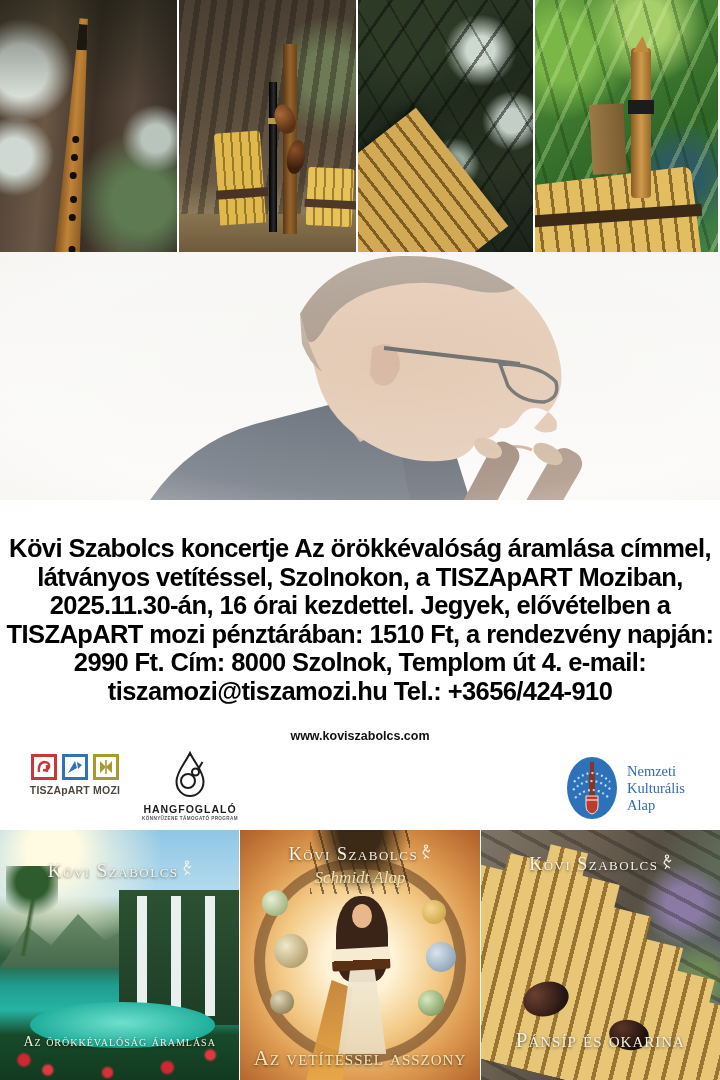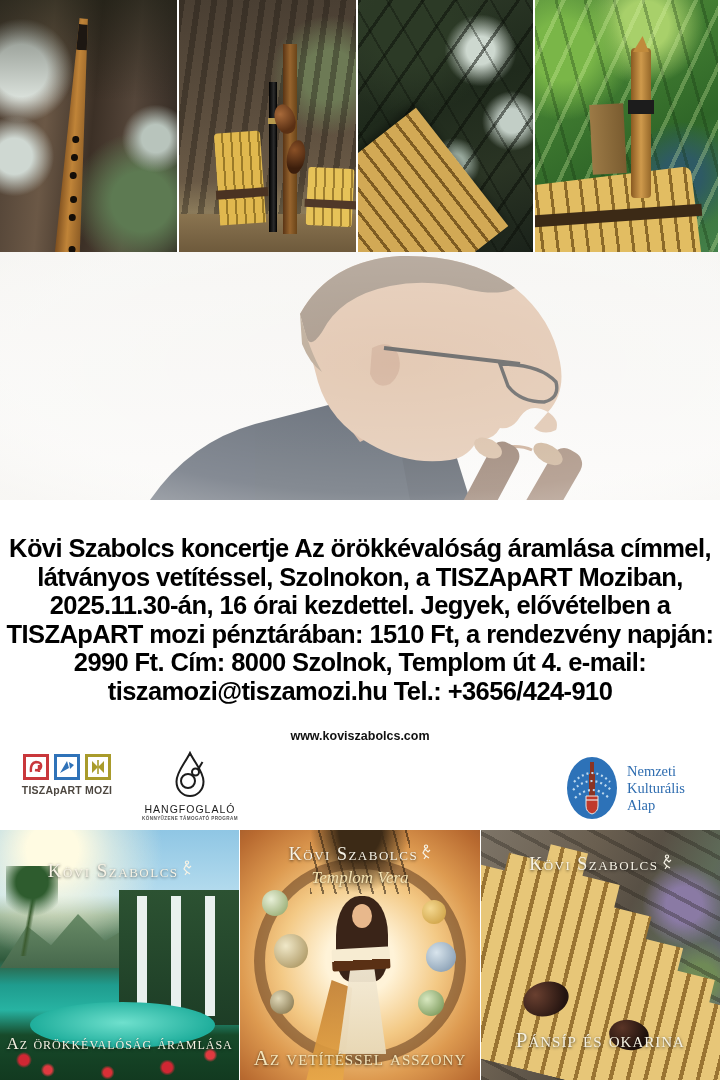--- a/index.html
+++ b/index.html
@@ -69,26 +69,26 @@
   .board4{position:absolute;left:56px;bottom:78px;width:34px;height:70px;background:linear-gradient(90deg,#9c7a46,#7a5c30);transform:rotate(-3deg);}
   
   .portrait{position:absolute;left:0;top:252px;width:720px;height:248px;background:linear-gradient(180deg,#f4f3f0,#faf9f7);}
   .portrait svg{position:absolute;left:0;top:0;}
   
   .announce{position:absolute;left:0;top:534px;width:720px;text-align:center;color:#000;}
   .announce .line{font-size:25.5px;font-weight:bold;letter-spacing:-0.6px;line-height:28.6px;white-space:nowrap;}
   .website{position:absolute;left:0;top:729px;width:720px;text-align:center;font-size:12.5px;font-weight:bold;color:#111;}
   
   .logos{position:absolute;left:0;top:750px;width:720px;height:80px;}
-  .logo-tiszapart{position:absolute;left:12px;top:4px;width:110px;text-align:center;}
+  .logo-tiszapart{position:absolute;left:20px;top:4px;width:110px;text-align:center;}
   .tp-squares{display:flex;gap:5px;justify-content:center;}
   .tp-sq{width:26px;height:26px;box-sizing:border-box;}
   .tp-label{margin-top:4px;font-size:10.5px;font-weight:bold;color:#4d4740;letter-spacing:.2px;}
   .logo-hang{position:absolute;left:140px;top:0;width:100px;text-align:center;}
-  .hang-label{font-size:10.5px;font-weight:normal;color:#1c1c1c;letter-spacing:1px;margin-top:1px;}
+  .hang-label{font-size:10.5px;font-weight:bold;color:#1c1c1c;letter-spacing:1px;margin-top:1px;}
   .hang-sub{font-size:4.6px;font-weight:bold;color:#555;letter-spacing:.4px;margin-top:1px;}
   .logo-nka{position:absolute;left:566px;top:6px;display:flex;align-items:center;gap:9px;}
   .nka-text{font-family:"Liberation Serif", serif;font-size:14.5px;line-height:17px;color:#2f6db0;}
   
   .albums{position:absolute;left:0;top:830px;width:720px;height:250px;display:flex;gap:1px;}
   .album{position:relative;width:240px;height:250px;overflow:hidden;}
   .album .artist{position:absolute;left:0;width:100%;text-align:center;
     font-family:"Liberation Serif", serif;font-variant:small-caps;letter-spacing:1.5px;
     color:#f7f3e6;text-shadow:0 1px 3px rgba(0,0,0,.65);font-size:19px;}
   .album .title{position:absolute;left:0;width:100%;text-align:center;
@@ -108,21 +108,21 @@
   .album1 .palm{position:absolute;left:6px;top:36px;width:52px;height:90px;background:
     radial-gradient(circle at 50% 18%, #2e5c2e 0 16px, rgba(46,92,46,0) 34px),
     linear-gradient(100deg, rgba(40,70,40,0) 44%, #3c5c30 48%, rgba(40,70,40,0) 54%);}
   .album1 .flowers{position:absolute;inset:0;background:
     radial-gradient(circle at 10% 92%, #cf2733 0 5px, rgba(207,39,51,0) 8px),
     radial-gradient(circle at 20% 96%, #e03a40 0 4px, rgba(224,58,64,0) 7px),
     radial-gradient(circle at 70% 95%, #cf2733 0 5px, rgba(207,39,51,0) 8px),
     radial-gradient(circle at 88% 90%, #e03a40 0 4px, rgba(224,58,64,0) 7px),
     radial-gradient(circle at 45% 97%, #d93036 0 4px, rgba(217,48,54,0) 7px);}
   .album1 .artist{top:30px;}
-  .album1 .title{top:204px;font-size:17px;}
+  .album1 .title{top:204px;font-size:14px;}
   
   .album2{background:
     radial-gradient(circle at 50% 52%, #fff3d8 0 34px, #f3c985 80px, #dd9a50 120px, #b86a30 165px, #8a4a24 210px, #6e3c1e 100%);}
   .album2 .ring{position:absolute;left:14px;top:28px;width:212px;height:206px;border-radius:50%;border:11px solid rgba(96,58,30,.55);box-sizing:border-box;}
   .album2 .tree{position:absolute;left:70px;top:0;width:100px;height:64px;background:
     radial-gradient(ellipse at 50% 0%, #3c2a16 0 30%, rgba(60,42,22,0) 70%),
     repeating-linear-gradient(75deg,rgba(40,26,12,.55) 0 2px,rgba(40,26,12,0) 2px 12px);}
   .album2 .orb{position:absolute;border-radius:50%;}
   .album2 .woman-hair{position:absolute;left:96px;top:66px;width:52px;height:86px;border-radius:45% 45% 30% 30%;background:#3a2418;}
   .album2 .woman-face{position:absolute;left:112px;top:74px;width:20px;height:24px;border-radius:50%;background:#e8b88c;}
@@ -332,21 +332,21 @@
       <div class="orb" style="left:186px;top:112px;width:30px;height:30px;background:radial-gradient(circle at 35% 35%,#d8e4ec,#7890a8)"></div>
       <div class="orb" style="left:178px;top:160px;width:26px;height:26px;background:radial-gradient(circle at 35% 35%,#d8e8c0,#6a8a48)"></div>
       <div class="hairflow"></div>
       <div class="woman-hair"></div>
       <div class="woman-face"></div>
       <div class="dress"></div>
       <div class="book"></div>
       <div class="artist"><span>Kövi Szabolcs</span><svg class="dancer" width="10" height="16" viewBox="0 0 10 16">
             <path d="M5 1 a1.6 1.6 0 1 1 0 3.2 a1.6 1.6 0 0 1 0-3.2 M4 5 L7 8 L9 6 M4 5 L2 9 L5 12 L3 15 M5 12 L8 14" stroke="#f7f3e6" stroke-width="1.2" fill="none"></path>
           </svg></div>
-      <div class="artist2">Templom Vera</div>
+      <div class="artist2">Schmidt Alap</div>
       <div class="title">Az vetítéssel asszony</div>
     </div>
 
     <div class="album album3">
       <div class="bark"></div>
       <div class="pipes"></div>
       <div class="oc1"></div>
       <div class="oc2"></div>
       <div class="artist"><span>Kövi Szabolcs</span><svg class="dancer" width="10" height="16" viewBox="0 0 10 16">
             <path d="M5 1 a1.6 1.6 0 1 1 0 3.2 a1.6 1.6 0 0 1 0-3.2 M4 5 L7 8 L9 6 M4 5 L2 9 L5 12 L3 15 M5 12 L8 14" stroke="#f7f3e6" stroke-width="1.2" fill="none"></path>

